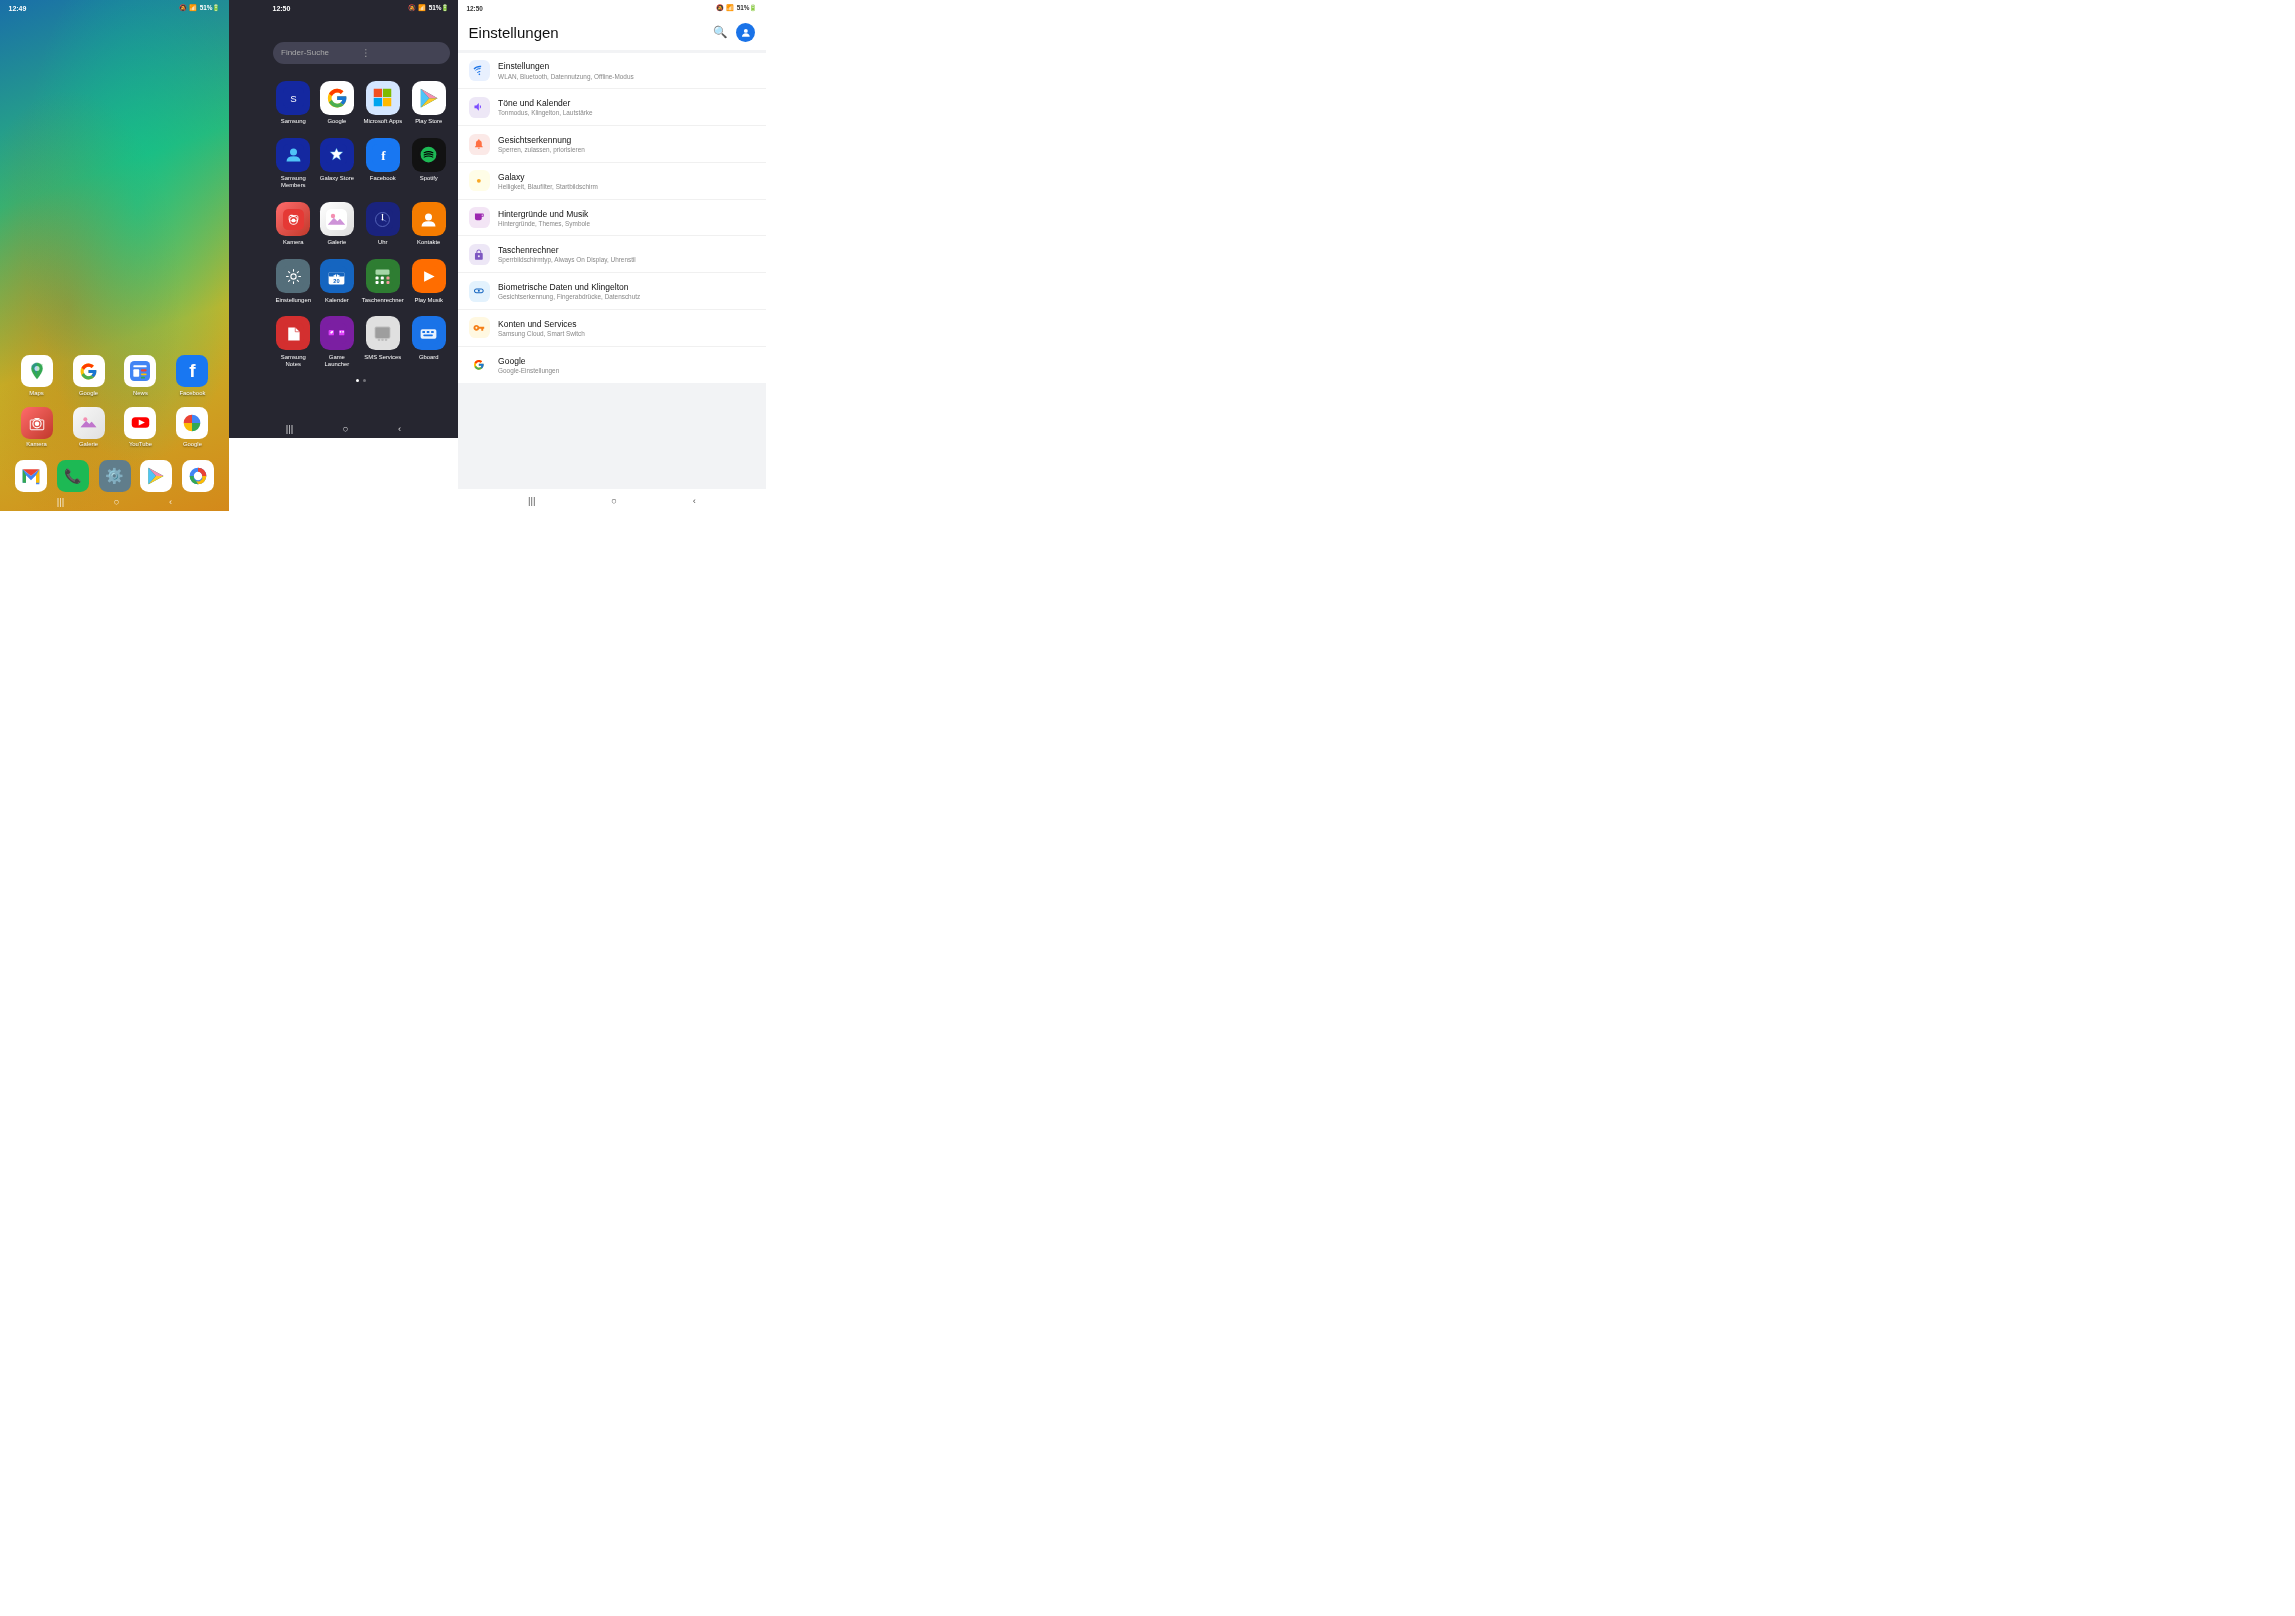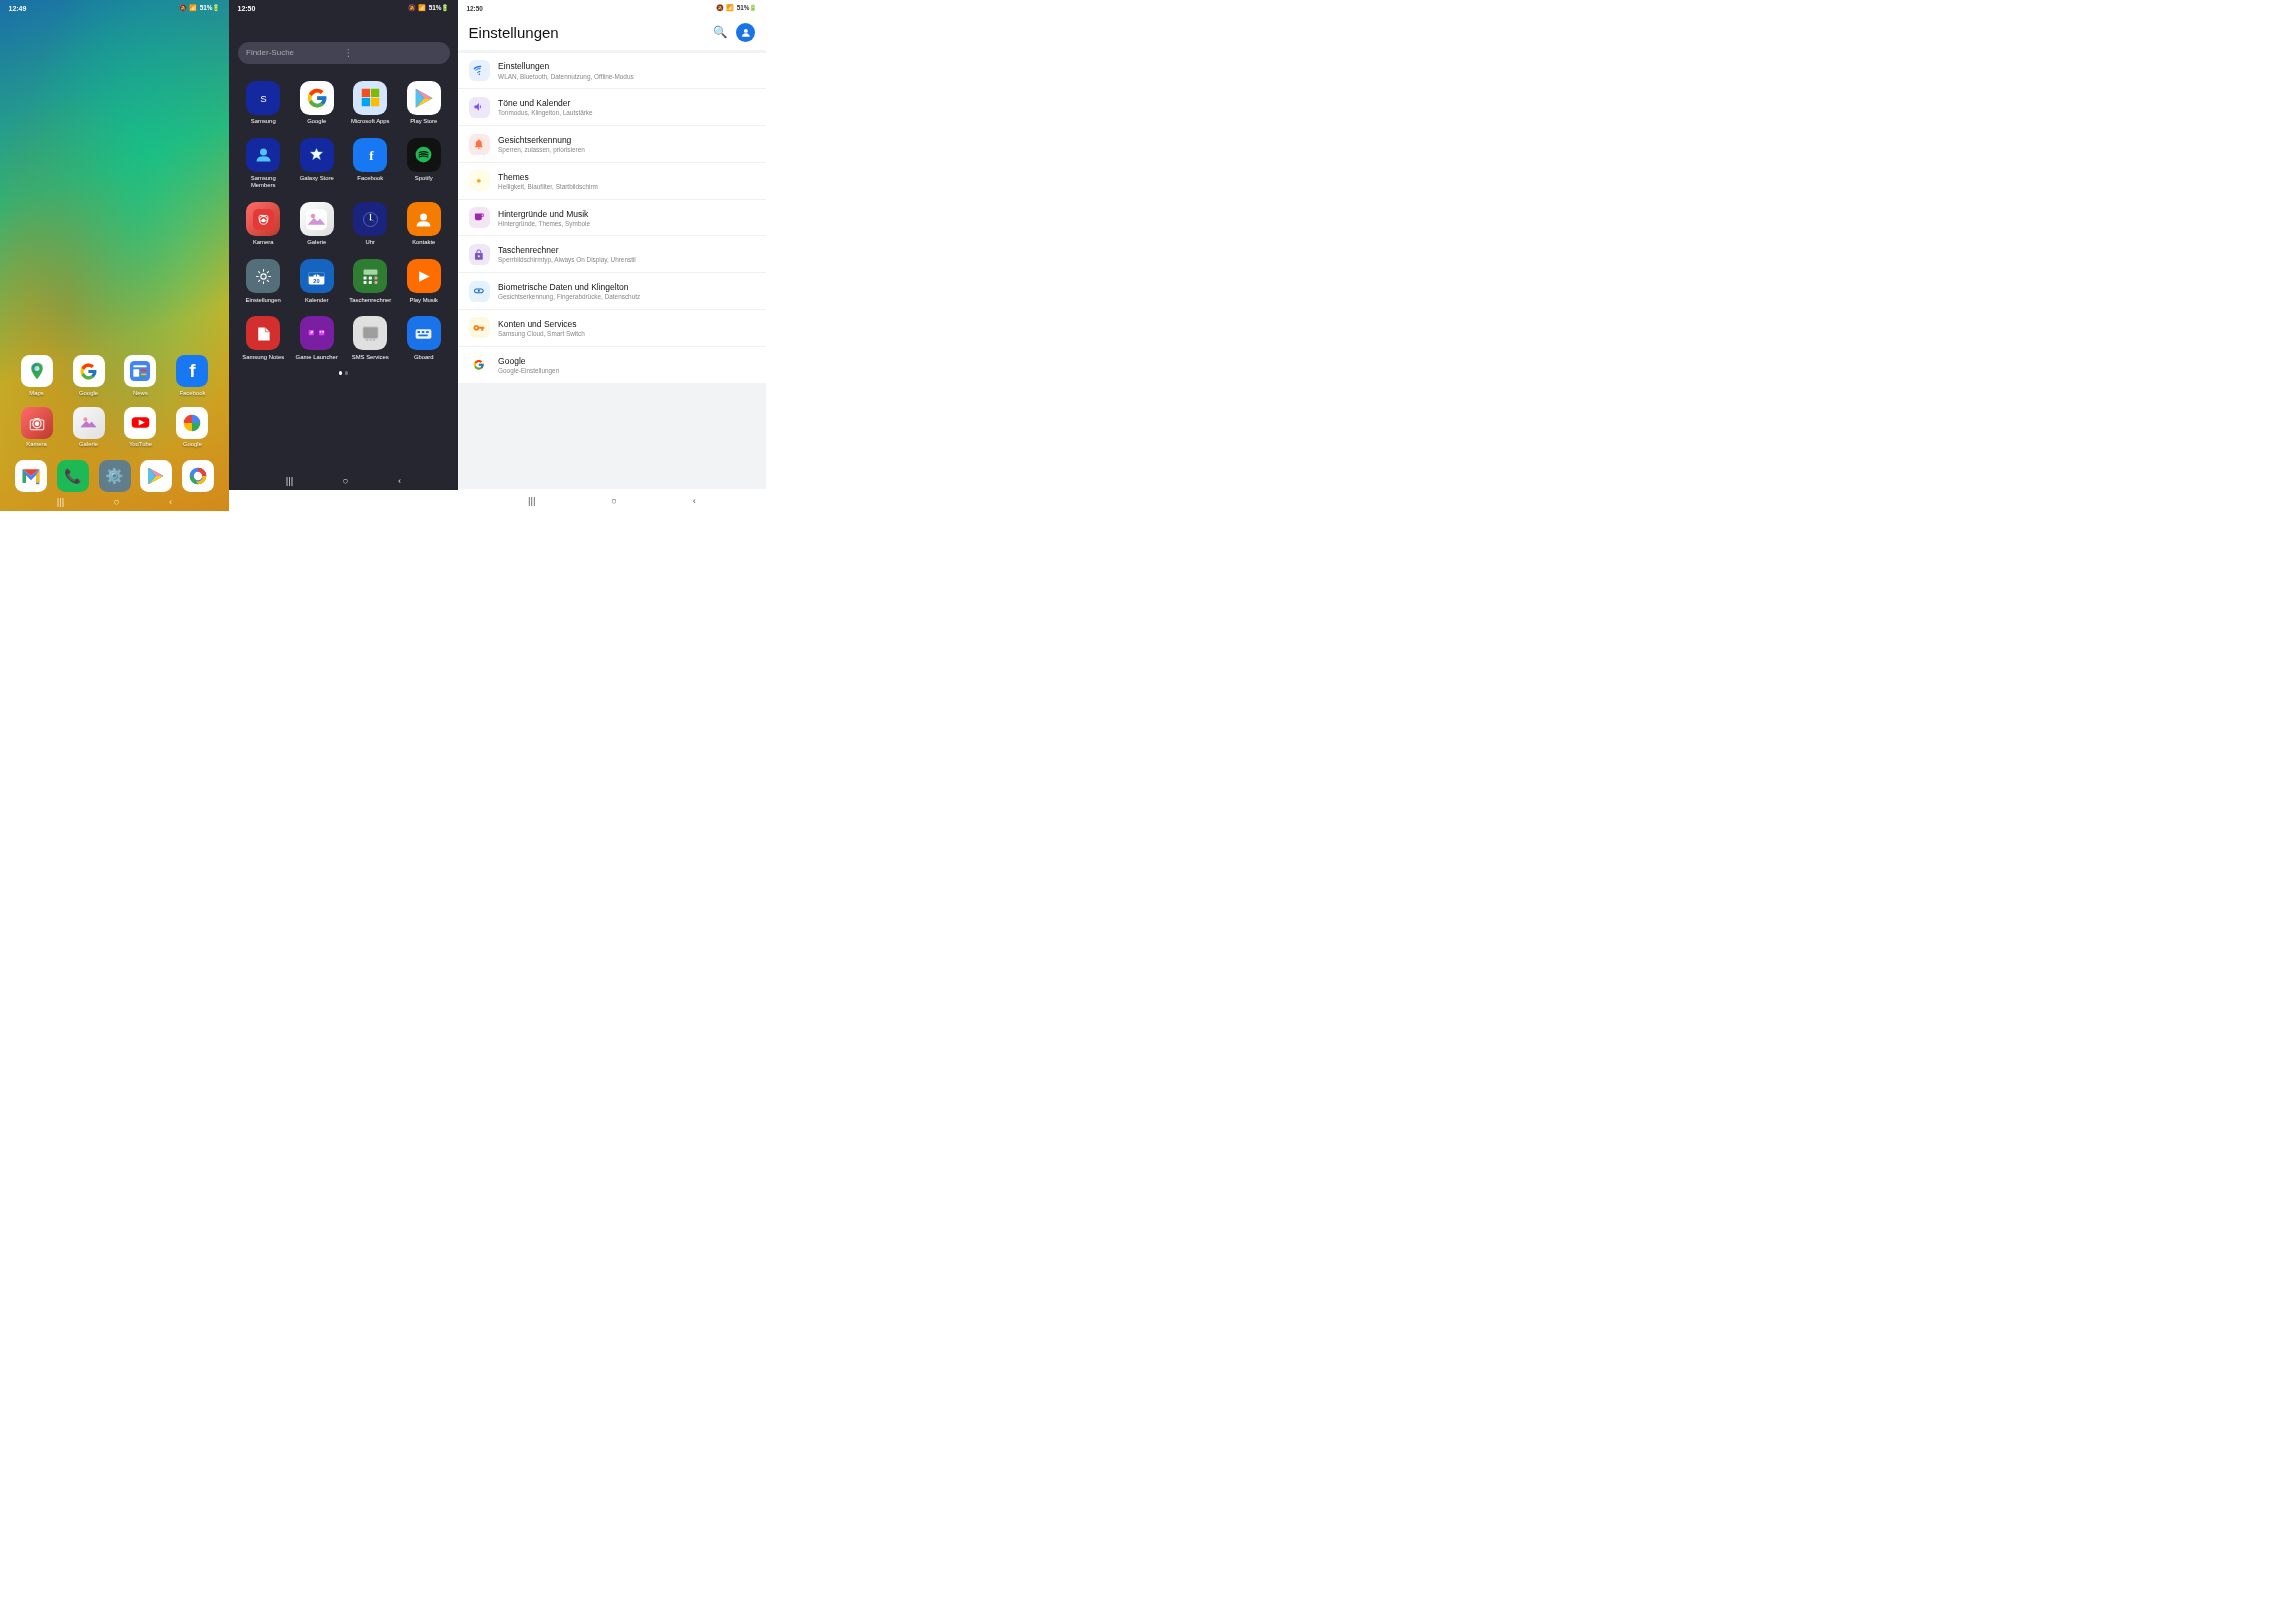--- a/index.html
+++ b/index.html
@@ -129,25 +129,26 @@
     .dot {
       width: 3.2px; height: 3.2px;
       border-radius: 50%;
       background: rgba(255,255,255,0.5);
     }
     .dot.active { background: white; }
 
     
     .panel-drawer {
       width: 229px;
-      height: 490px;
+      height: 438px;
       background: rgba(20,20,30,0.92);
       position: relative;
       flex-shrink: 0;
       overflow: hidden;
+      padding-left: 35px;
     }
 
     .drawer-search {
       margin: 25.5px 8.5px 8.5px;
       background: rgba(80,80,100,0.7);
       border-radius: 12.8px;
       display: flex;
       align-items: center;
       padding: 5.3px 8.5px;
       color: #aaa;
@@ -835,21 +836,21 @@
       </div>
 
       <div class="settings-item">
         <div class="settings-icon-wrap si-display">
           <svg width="11.7" height="11.7" viewBox="0 0 24 24" fill="#f9a825">
               <circle cx="12" cy="12" r="4"></circle>
               <path d="M12 2v2M12 20v2M4.22 4.22l1.42 1.42M18.36 18.36l1.42 1.42M2 12h2M20 12h2M4.22 19.78l1.42-1.42M18.36 5.64l1.42-1.42"></path>
             </svg>
         </div>
         <div class="settings-text">
-          <div class="settings-item-title">Themes</div>
+          <div class="settings-item-title">Galaxy</div>
           <div class="settings-item-sub">Helligkeit, Blaufilter, Startbildschirm</div>
         </div>
       </div>
 
       <div class="settings-item">
         <div class="settings-icon-wrap si-wallpaper">
           <svg width="11.7" height="11.7" viewBox="0 0 24 24" fill="#9c27b0">
               <path d="M20 3H4v10c0 2.21 1.79 4 4 4h6c2.21 0 4-1.79 4-4v-3h2c1.11 0 2-.89 2-2V5c0-1.11-.89-2-2-2zm0 5h-2V5h2v3z"></path>
             </svg>
         </div>

